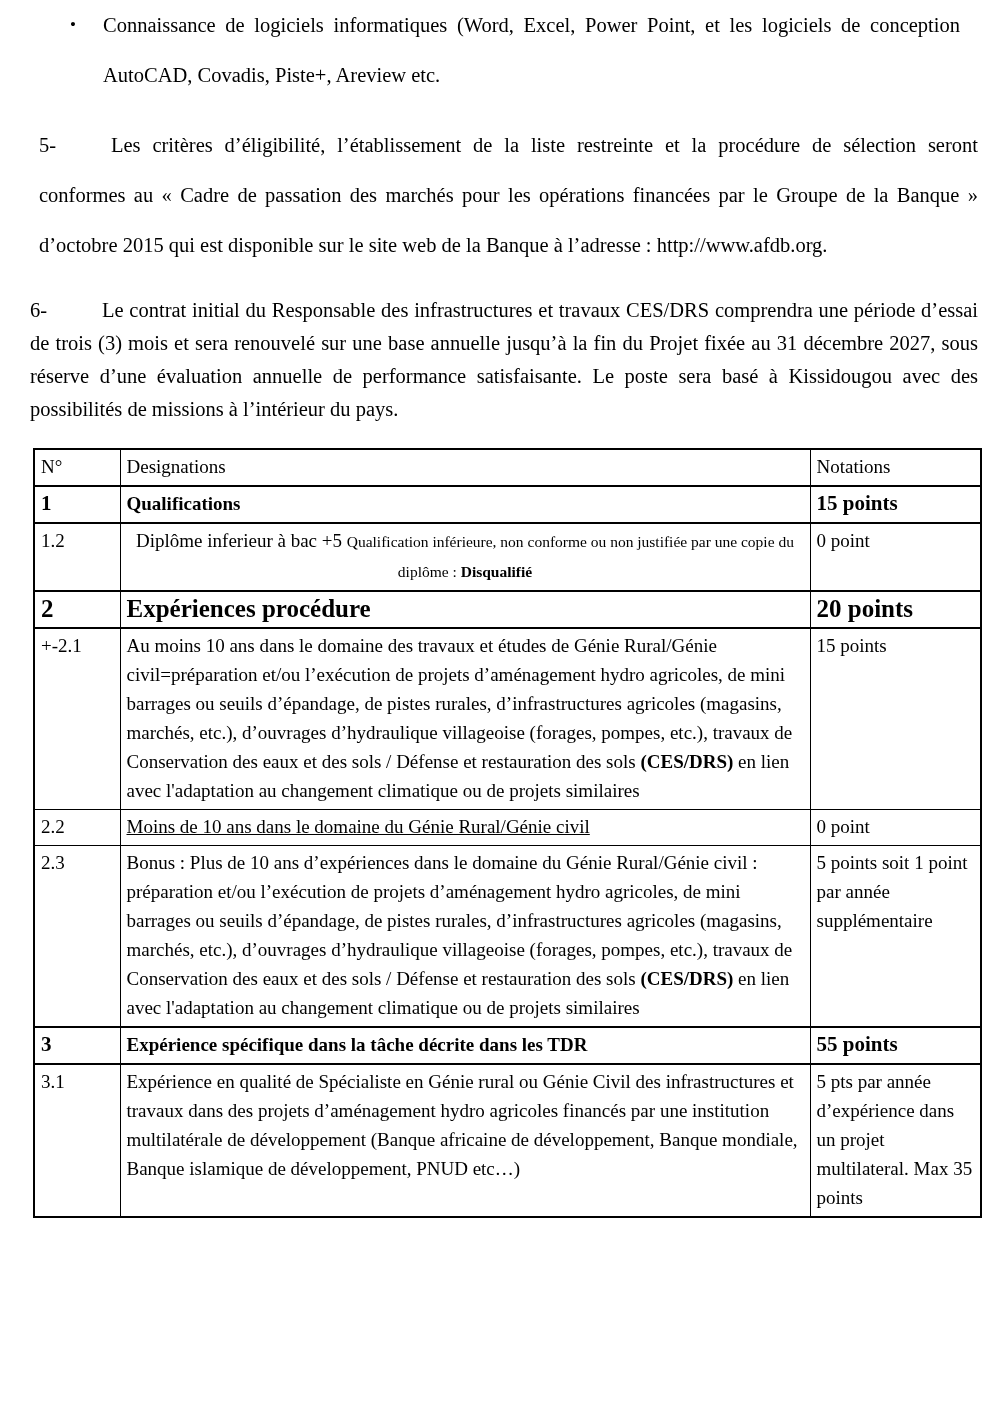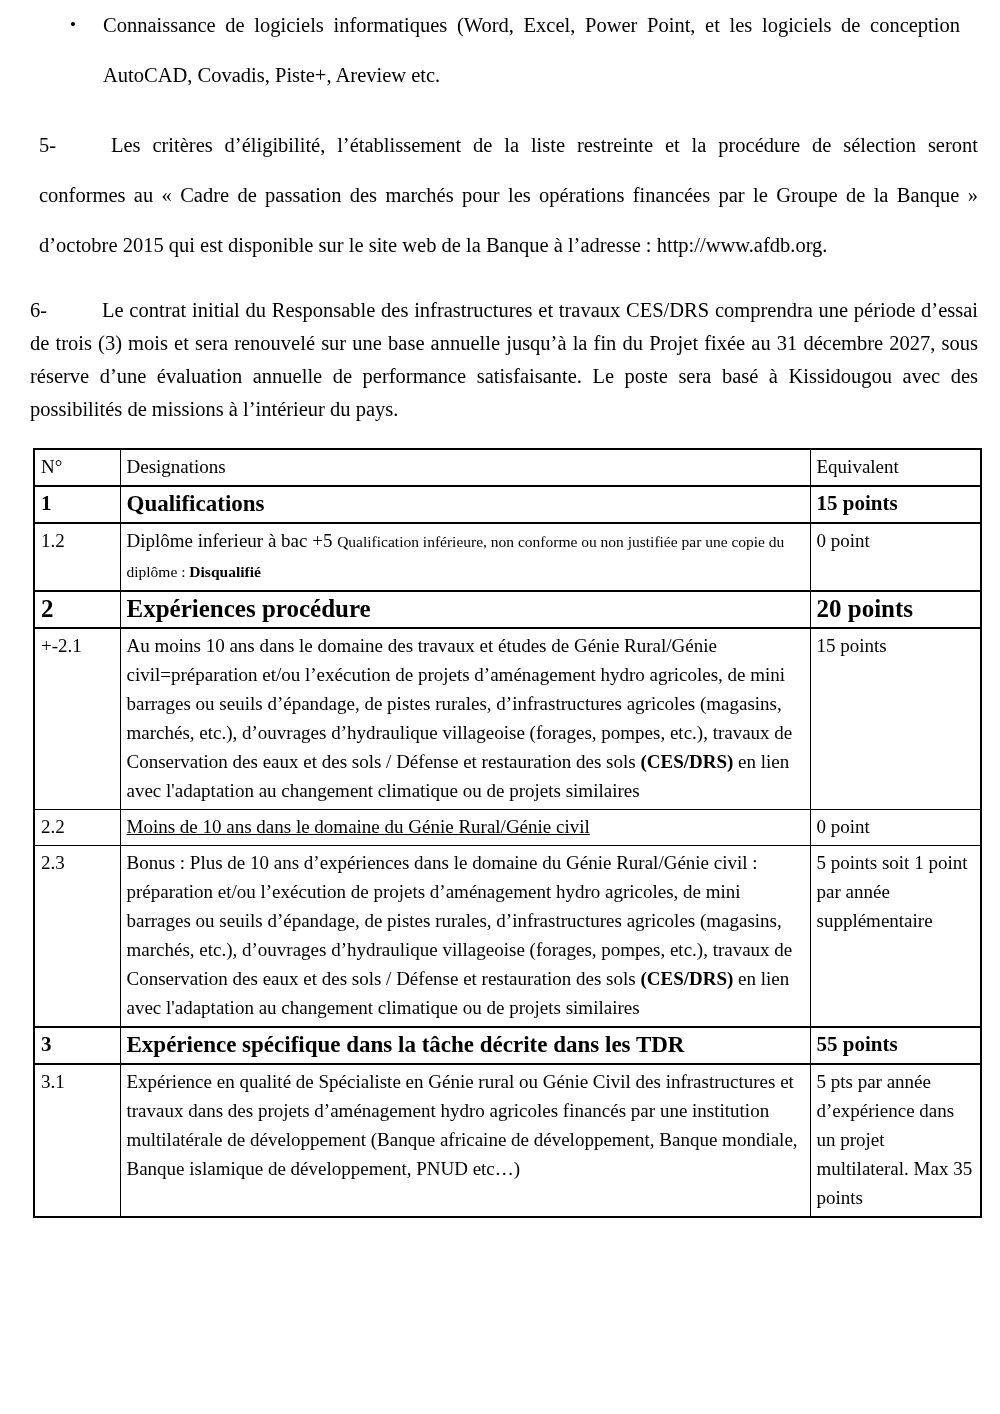--- a/index.html
+++ b/index.html
@@ -103,21 +103,21 @@
     text-align: left;
   }
 
   
   tr.section-row td {
     font-weight: bold;
     border-top: 2px solid #000;
     border-bottom: 2px solid #000;
   }
   tr.section-row td.cell-num { font-size: 21px; }
-  tr.section-row td.cell-desc { font-size: 23px; }
+  tr.section-row td.cell-desc { font-size: 19px; }
   tr.section-row td.cell-note { font-size: 21px; }
   tr.section-2 td.cell-desc,
   tr.section-2 td.cell-num,
   tr.section-2 td.cell-note { font-size: 25px; }
 
   .min-h-1 { height: 78px; }
   .small-text { font-size: 15.5px; }
   .bold { font-weight: bold; }
   .nowrap { white-space: nowrap; }
 </style>
@@ -145,35 +145,35 @@
   <table class="score-table">
     <colgroup>
       <col class="col-num">
       <col class="col-desc">
       <col class="col-note">
     </colgroup>
     <thead>
       <tr>
         <th class="cell-num">N°</th>
         <th class="cell-desc">Designations</th>
-        <th class="cell-note" style="text-align:left;">Equivalent</th>
+        <th class="cell-note" style="text-align:left;">Notations</th>
       </tr>
     </thead>
     <tbody>
 
       <tr class="section-row">
         <td class="cell-num">1</td>
         <td class="cell-desc">Qualifications</td>
         <td class="cell-note">15 points</td>
       </tr>
 
 
       <tr>
         <td class="cell-num">1.2</td>
-        <td class="cell-desc" style="text-align:left;">
+        <td class="cell-desc" style="text-align:center;">
           <span>Diplôme inferieur à  bac +5</span>
           <span class="small-text">Qualification inférieure, non conforme ou non justifiée par une copie du diplôme : </span><span class="small-text bold">Disqualifié</span>
         </td>
         <td class="cell-note">0 point</td>
       </tr>
 
       <tr class="section-row section-2">
         <td class="cell-num">2</td>
         <td class="cell-desc">Expériences procédure</td>
         <td class="cell-note">20 points</td>

